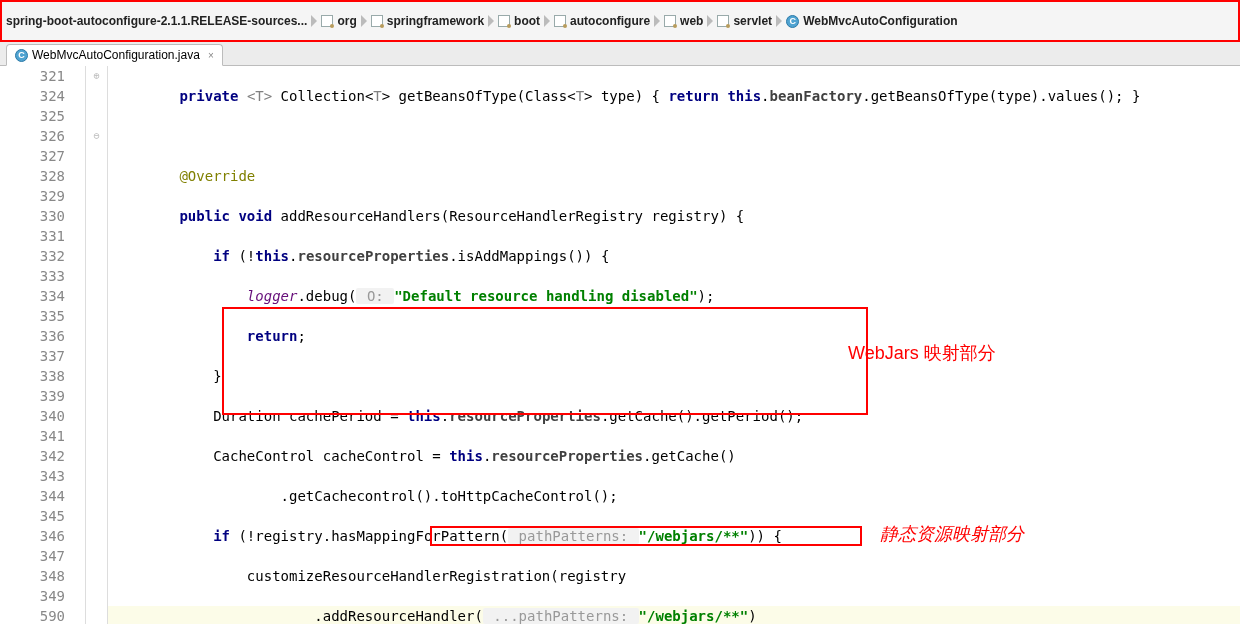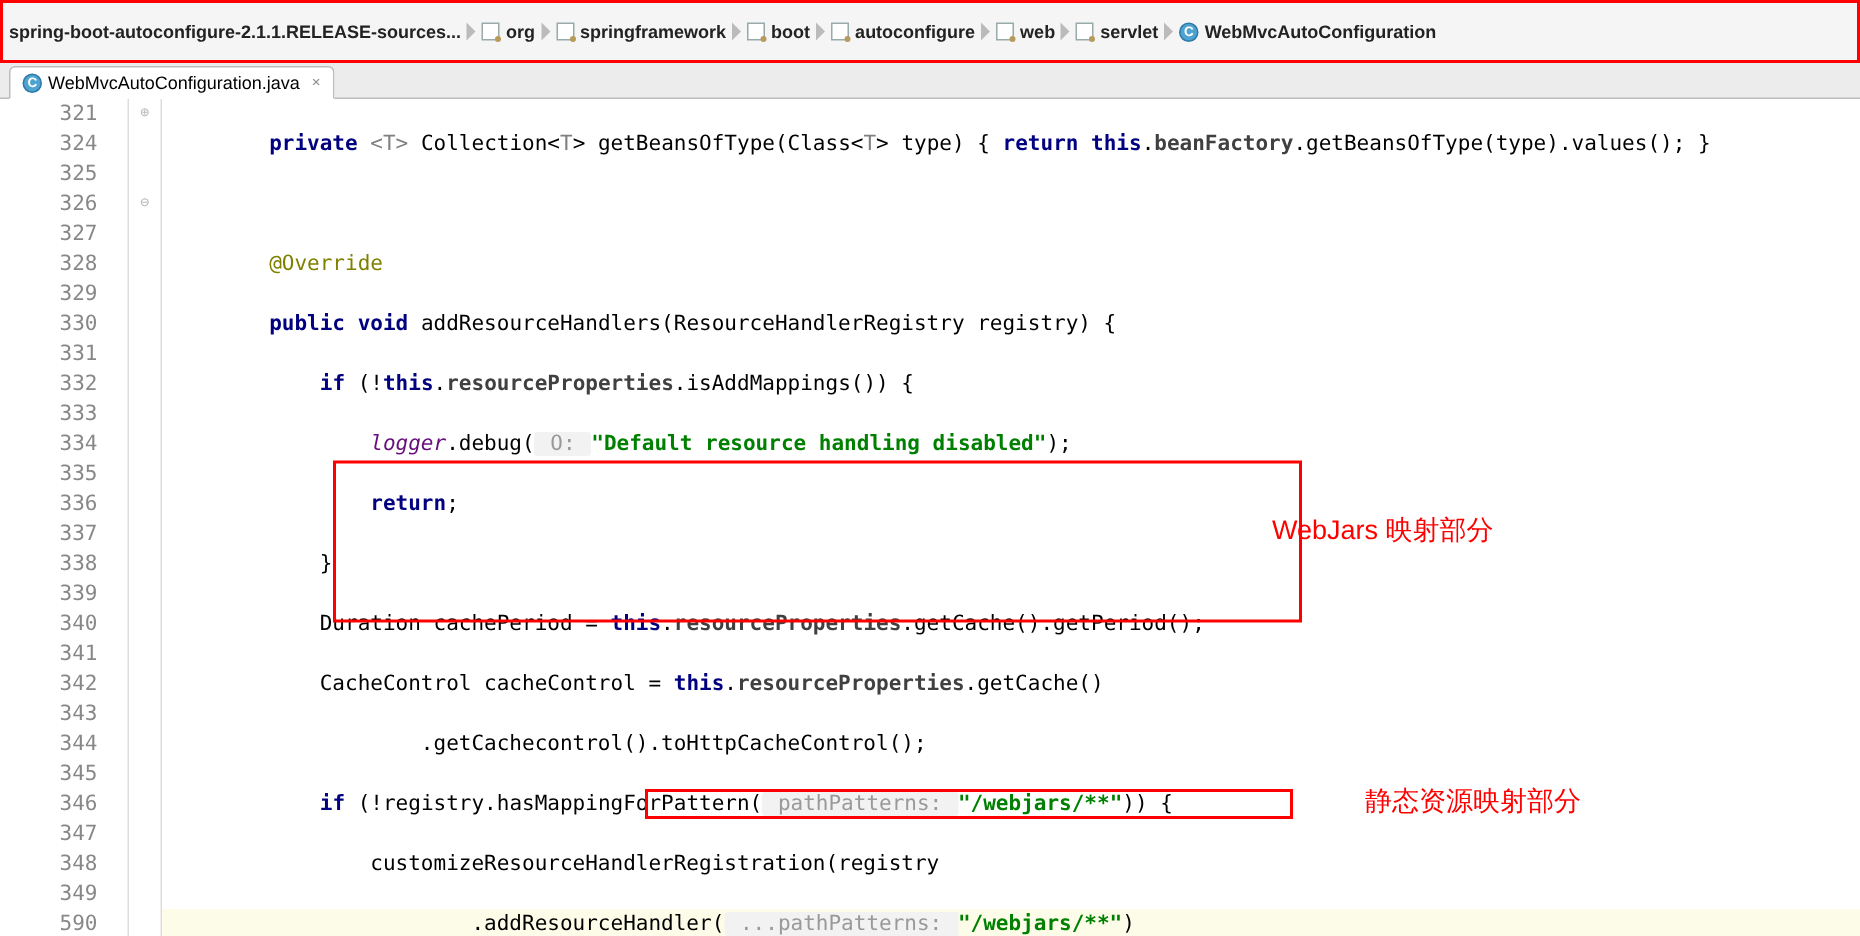--- a/index.html
+++ b/index.html
@@ -273,15 +273,15 @@
 
 
 
 
 
     
     <div class="abs redbox" style="left:114px; top:241px; width:646px; height:108px;"></div>
     <div class="abs redlabel" style="left:740px; top:277px;">WebJars 映射部分</div>
 
     <div class="abs redbox" style="left:322px; top:460px; width:432px; height:20px;"></div>
-    <div class="abs redlabel" style="left:802px; top:458px;">静态资源映射部分</div>
+    <div class="abs redlabel" style="left:772px; top:458px;font-style:italic;">静态资源映射部分</div>
   </div>
 </div>
 
 </body></html>

